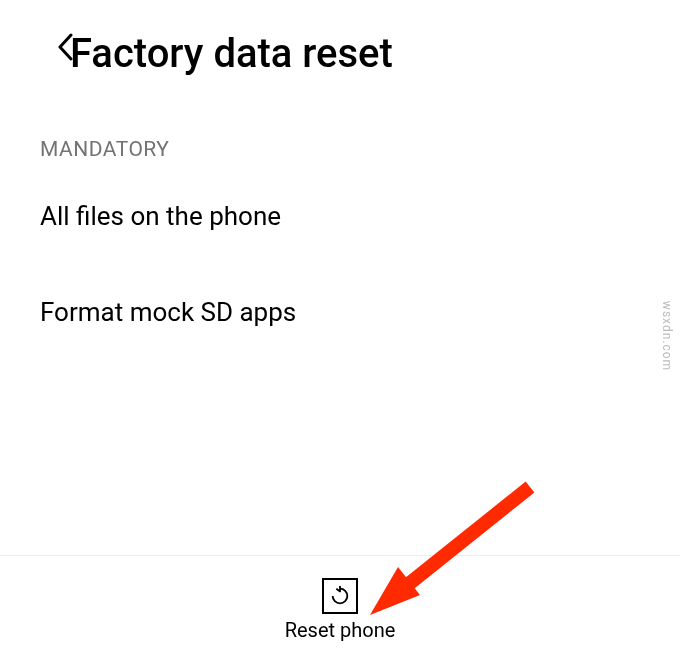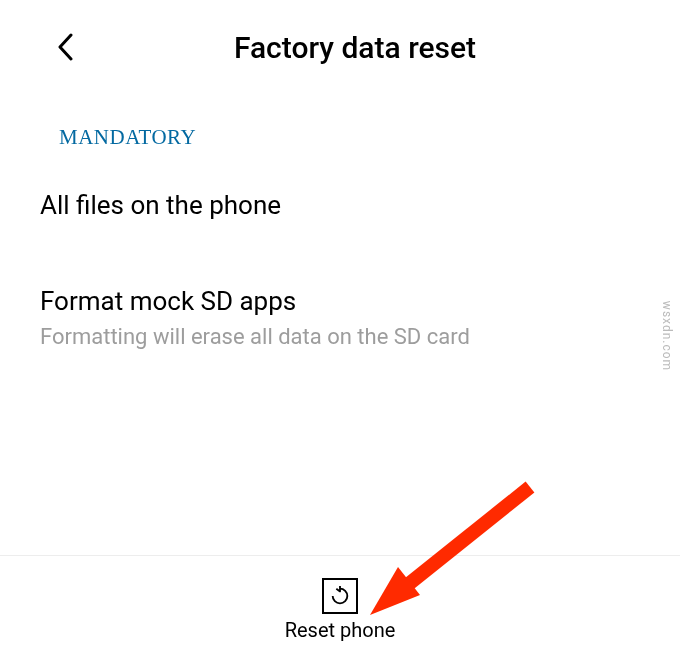--- a/index.html
+++ b/index.html
@@ -24,32 +24,30 @@
       width: 30px;
       height: 30px;
       display: flex;
       align-items: center;
       justify-content: center;
       cursor: pointer;
     }
     .back-btn svg { width: 16px; height: 28px; }
     .title {
       flex: 1;
-      text-align: center;
-      font-size: 30px;
+      font-size: 40px;
       font-weight: 500;
       color: #000;
       margin-left: 20px;
     }
     .section-label {
-      color: #0369a1;
+      color: #737373;
       font-size: 21px;
       letter-spacing: 0.5px;
-      padding: 40px 40px 10px 59px;
-      font-family: Liberation Serif, serif;
+      padding: 40px 40px 10px 40px;
     }
     .item {
       padding: 30px 40px 10px 40px;
     }
     .item-title {
       font-size: 26px;
       color: #000;
       font-weight: 400;
       margin-bottom: 6px;
     }
@@ -114,21 +112,20 @@
 </div>
 
 <div class="section-label">MANDATORY</div>
 
 <div class="item">
   <div class="item-title">All files on the phone</div>
 </div>
 
 <div class="item" style="padding-top:50px">
   <div class="item-title">Format mock SD apps</div>
-  <div class="item-desc">Formatting will erase all data on the SD card</div>
 </div>
 
 <div class="footer">
   <div class="reset-icon-box">
     <svg width="22" height="22" viewBox="0 0 24 24">
       <path d="M12 4 A8 8 0 1 1 4 12" fill="none" stroke="#000" stroke-width="2"></path>
       <polyline points="12,1 12,7 8,4" fill="none" stroke="#000" stroke-width="2" stroke-linejoin="round"></polyline>
     </svg>
   </div>
   <div class="reset-label">Reset phone</div>

